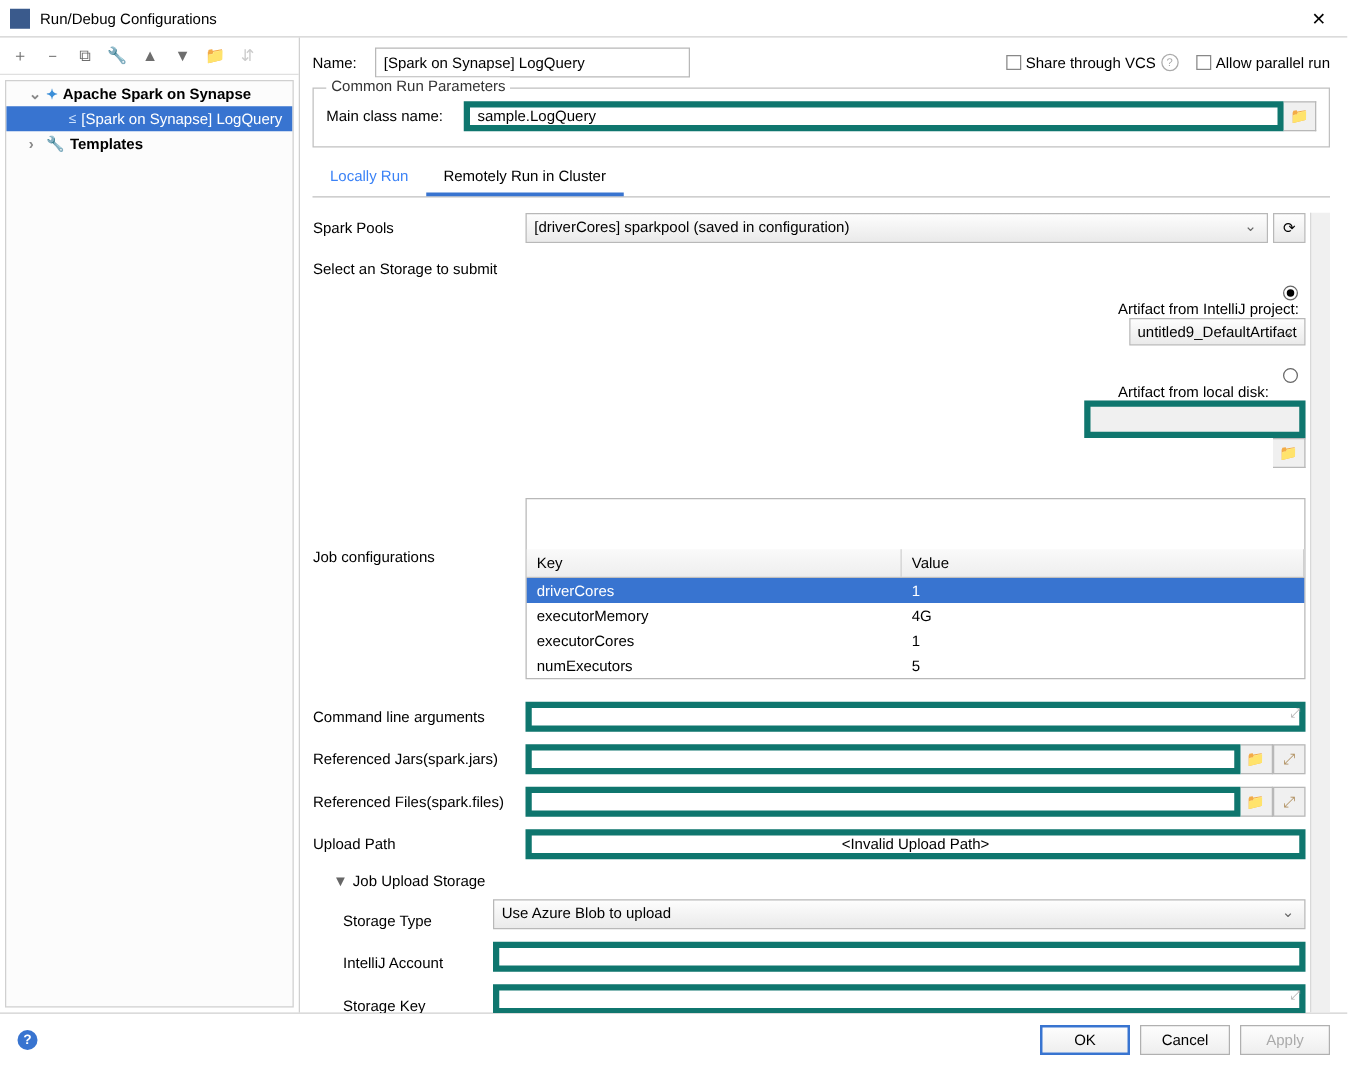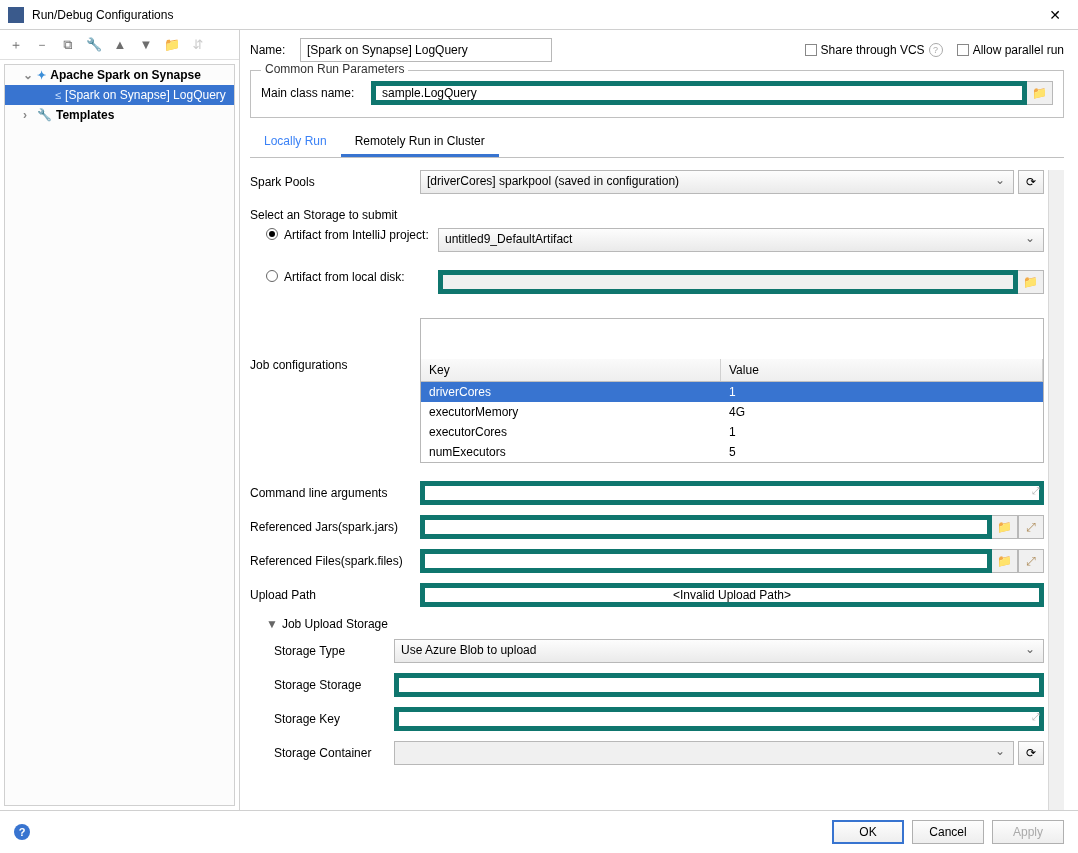--- a/index.html
+++ b/index.html
@@ -45,41 +45,41 @@
 .tab { padding: 6px 14px; cursor: pointer; color: #3b82f6; }
 .tab.active { border-bottom: 3px solid #3874d0; color: #000; }
 
 .form-area { flex: 1; overflow: auto; padding-right: 4px; }
 .fr { display: flex; align-items: center; margin-bottom: 10px; }
 .fr .lbl { width: 170px; }
 .select { flex: 1; border: 1px solid #b8b8b8; height: 24px; background: linear-gradient(#fdfdfd,#eaeaea); padding: 3px 6px; position: relative; }
 .select::after { content: "⌄"; position: absolute; right: 8px; top: 2px; color: #666; }
 .refresh-btn { width: 26px; height: 24px; border: 1px solid #b8b8b8; margin-left: 4px; background: linear-gradient(#fdfdfd,#eaeaea); display: flex; align-items: center; justify-content: center; }
 
-.radio-row { display: flex; align-items: flex-start; margin: 6px 0 6px 16px; }
+.radio-row { display: flex; align-items: flex-end; margin: 6px 0 6px 16px; flex-direction: column; }
 .radio { width: 12px; height: 12px; border: 1px solid #666; border-radius: 50%; margin-right: 6px; display: flex; align-items: center; justify-content: center; }
 .radio.checked::after { content: ""; width: 6px; height: 6px; background: #000; border-radius: 50%; }
 .radio-label { width: 150px; }
 .disabled-input { background: #f0f0f0; color: #888; }
 
 .table { border: 1px solid #b8b8b8; flex: 1; }
 .table .hdr { display: flex; background: linear-gradient(#fafafa,#eee); border-bottom: 1px solid #c0c0c0; margin-top: 40px; }
 .table .hdr div { padding: 4px 8px; border-right: 1px solid #d0d0d0; }
 .table .tr { display: flex; }
 .table .tr.sel { background: #3874d0; color: #fff; }
 .table .td { padding: 3px 8px; }
 .col-key { width: 300px; }
 .col-val { flex: 1; }
 
 .expand-ic { position: absolute; right: 4px; top: 4px; color: #aaa; font-size: 10px; }
 .input-wrap { position: relative; flex: 1; }
 
 .section-hdr { display: flex; align-items: center; gap: 4px; margin: 4px 0 8px 16px; }
 .section-hdr .arr { color: #666; }
-.sub-row { display: flex; align-items: center; margin: 0 0 10px 24px; }
+.sub-row { display: flex; align-items: flex-end; margin: 0 0 10px 24px; }
 .sub-row .slbl { width: 120px; }
 
 .footer { height: 42px; border-top: 1px solid #d0d0d0; display: flex; align-items: center; padding: 0 14px; }
 .footer .help { width: 16px; height: 16px; border-radius: 50%; background: #3874d0; color: #fff; display: flex; align-items: center; justify-content: center; font-size: 11px; font-weight: bold; }
 .footer .spacer { flex: 1; }
 .btn { min-width: 72px; height: 24px; border: 1px solid #b0b0b0; background: linear-gradient(#fdfdfd,#eee); margin-left: 8px; cursor: pointer; }
 .btn.primary { border: 2px solid #3874d0; }
 .btn.disabled { color: #aaa; }
 
 .scrollbar-v { width: 16px; background: #f0f0f0; border-left: 1px solid #d8d8d8; }
@@ -225,21 +225,21 @@
 
       <div class="section-hdr">
         <span class="arr">▼</span>
         <span>Job Upload Storage</span>
       </div>
       <div class="sub-row">
         <span class="slbl">Storage Type</span>
         <div class="select"><span>Use Azure Blob to upload</span></div>
       </div>
       <div class="sub-row">
-        <span class="slbl">Storage Storage</span>
+        <span class="slbl">IntelliJ Account</span>
         <input class="field-input" style="">
       </div>
       <div class="sub-row">
         <span class="slbl">Storage Key</span>
         <div class="input-wrap"><input class="field-input" style="width: 100%;"><span class="expand-ic">⤢</span></div>
       </div>
       <div class="sub-row">
         <span class="slbl">Storage Container</span>
         <div class="select disabled-input"></div>
         <span class="refresh-btn">⟳</span>

